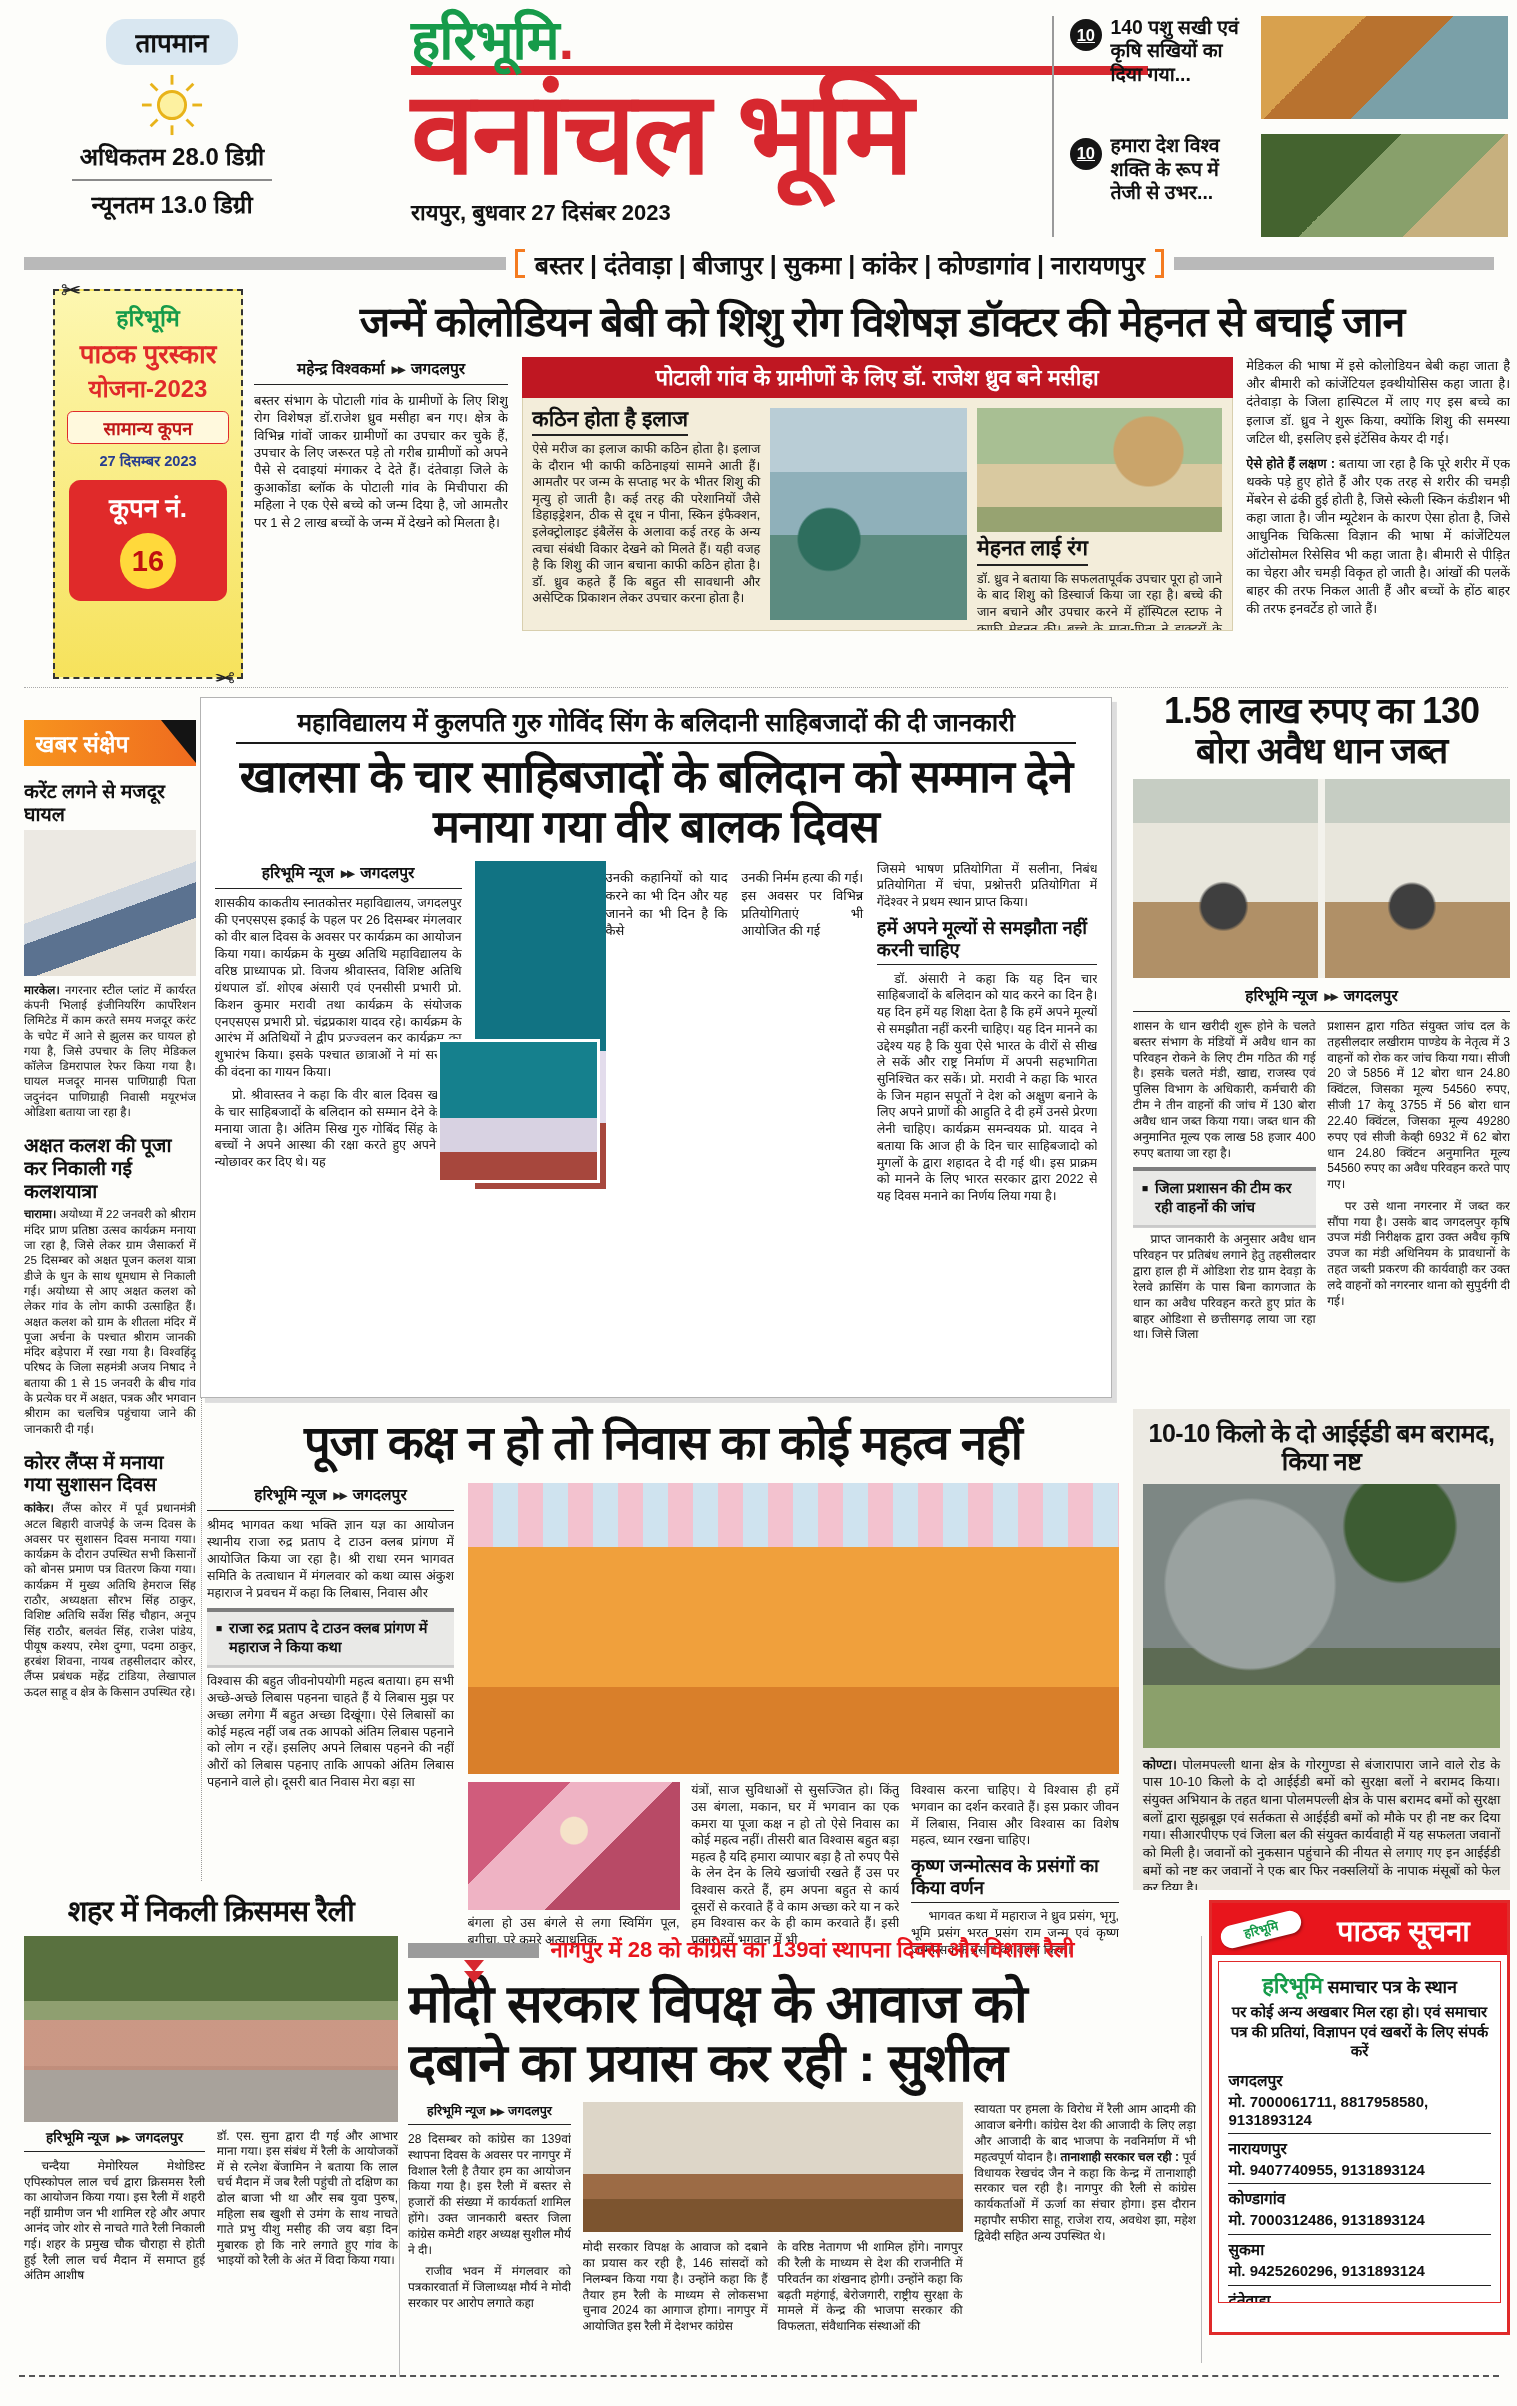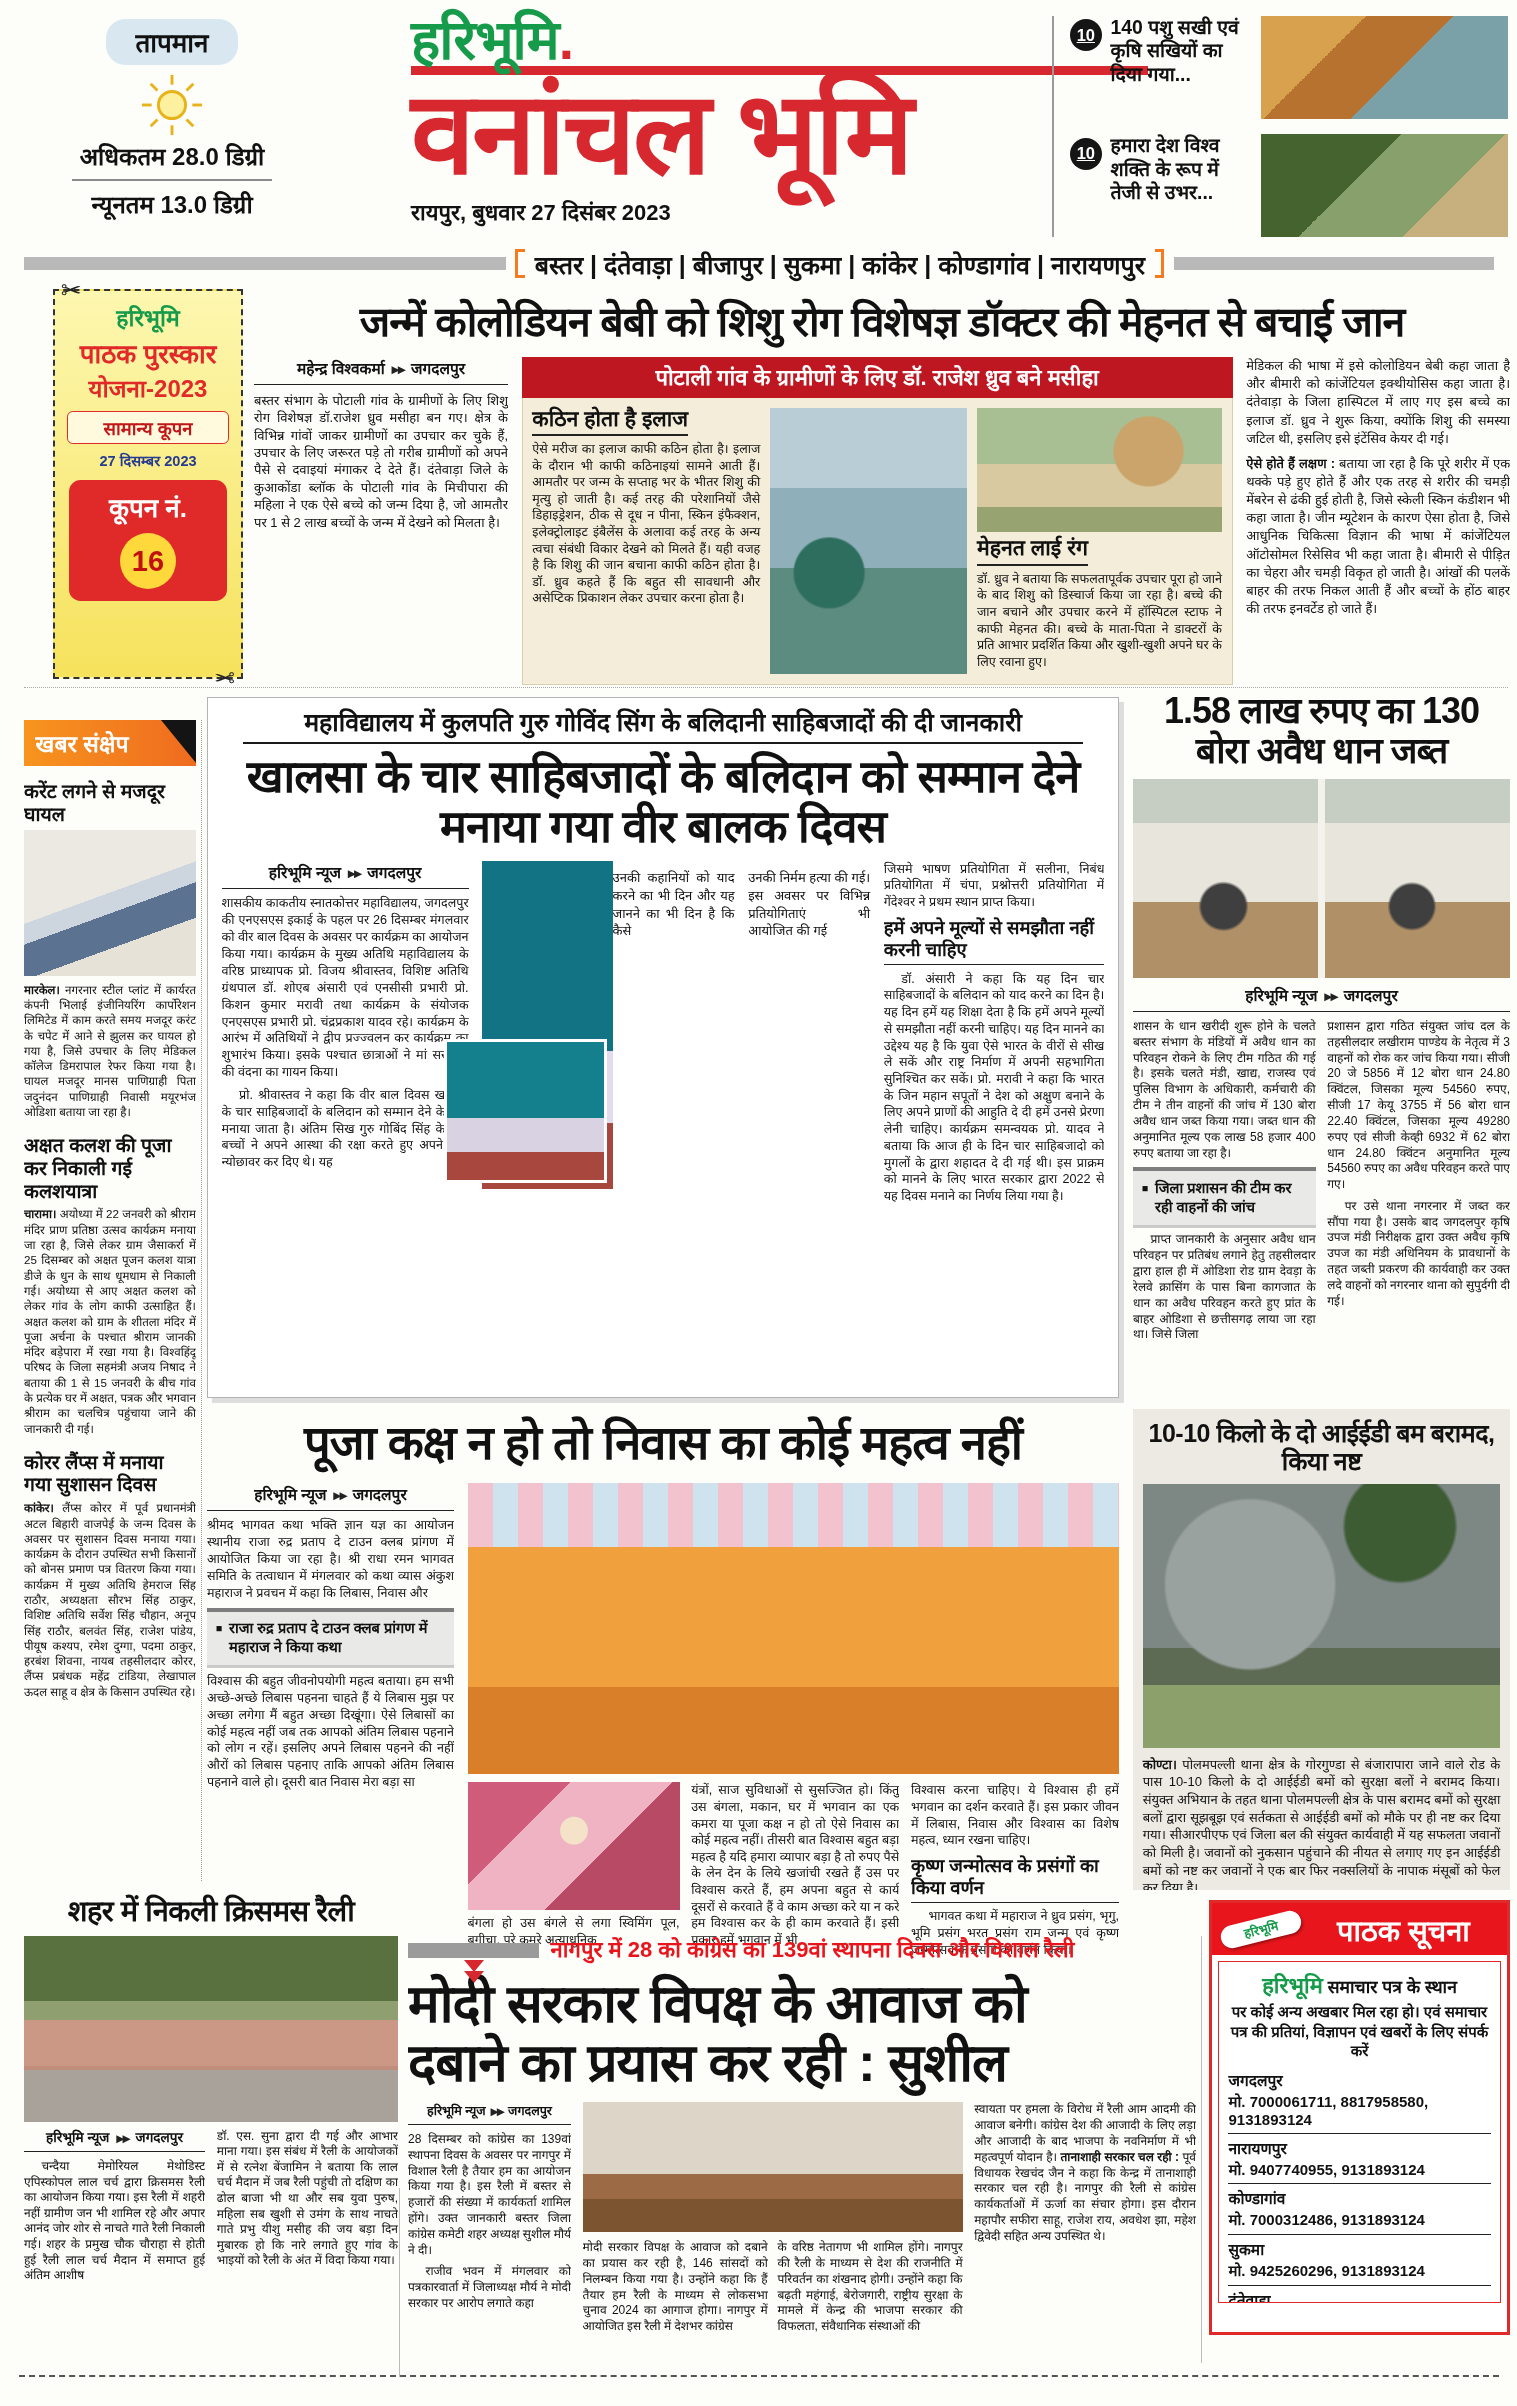--- a/index.html
+++ b/index.html
@@ -44,21 +44,21 @@
   .coupon .cb{font-size:23px;font-weight:bold;color:#169b4a;}
   .coupon .l1{font-size:26px;font-weight:bold;color:#e02a2a;margin-top:1.9px;}
   .coupon .l2{font-size:24px;font-weight:bold;color:#e02a2a;}
   .coupon .band{margin:7.8px 3.9px 0;background:#fff9dd;border:1.9px solid #e02a2a;border-radius:5.8px;
                 font-size:18.4px;font-weight:bold;color:#c01818;padding:2.9px 0;}
   .coupon .cdate{margin:5.8px 3.9px 0;font-size:14.6px;font-weight:bold;color:#273c8f;}
   .coupon .ticket{margin:9.7px 5.8px 0;background:#e02a2a;border-radius:11.6px;padding:9.7px 5.8px 11.6px;}
   .coupon .ticket .lab{color:#fff;font-size:26px;font-weight:bold;}
   .coupon .num{margin:7.8px auto 0;width:56px;height:56px;border-radius:50%;background:#ffd93b;
                display:flex;align-items:center;justify-content:center;font-size:29px;font-weight:bold;color:#c01010;}
-  .lead-grid{position:absolute;left:254px;right:7.8px;top:357px;height:328px;display:flex;gap:13.6px;}
+  .lead-grid{position:absolute;left:254px;right:7.8px;top:357px;height:274px;display:flex;gap:13.6px;}
   .byline{display:flex;justify-content:center;align-items:center;gap:6.8px;font-weight:bold;font-size:15.5px;
           border-bottom:1.9px solid #222;padding-bottom:4.9px;margin-bottom:6.8px;}
   .arr::before{content:"▶▶";font-size:10.7px;color:#222;letter-spacing:-1.9px;}
   .colA{width:254px;overflow:hidden;}
   .body-tx{font-size:13px;line-height:1.34;text-align:justify;}
   .body-tx p{margin:0 0 5.8px;} .ind{text-indent:17.5px;}
   .panel{flex:1;display:flex;flex-direction:column;}
   .panel-bar{background:#bf1722;color:#fff;font-size:22px;font-weight:bold;text-align:center;
              line-height:41px;height:41px;white-space:nowrap;overflow:hidden;}
   .panel-body{flex:1;background:#f3edda;border:1px solid #d8cfae;border-top:none;display:flex;gap:9.7px;padding:9.7px;overflow:hidden;}
@@ -77,21 +77,21 @@
   .kh-head{position:relative;background:linear-gradient(90deg,#f7941e,#ef6b1f);color:#fff;
            font-size:23px;font-weight:bold;padding:6.8px 11.6px;}
   .kh-head .wedge{position:absolute;right:0;top:0;width:0;height:0;border-bottom:43px solid transparent;border-right:35px solid #141414;}
   .sb-art{margin-top:14.6px;}
   .sb-art h3{margin:0 0 3.9px;font-size:19.4px;font-weight:bold;line-height:1.18;}
   .sb-tx{font-size:11.6px;line-height:1.32;text-align:justify;}
   .ph-injured{height:146px;margin:3.9px 0 5.8px;background:linear-gradient(160deg,#ece9e3 0 45%,#cdd5de 45% 55%,#5b7290 55% 72%,#e7e2d8 72%);}
   .vdot{position:absolute;left:201px;top:720px;height:1161px;border-left:1.9px dotted #999;}
   .hdot{position:absolute;left:24px;right:9.7px;top:687px;border-top:1.9px dotted #aaa;}
   
-  .khalsa{position:absolute;left:207px;top:697px;width:912px;height:701px;border:1.9px solid #b3b3b3;
+  .khalsa{position:absolute;left:200px;top:697px;width:912px;height:701px;border:1.9px solid #b3b3b3;
           box-shadow:4.9px 4.9px 0 #ddd;background:#fff;padding:9.7px 13.6px;}
   .kicker{font-size:25px;font-weight:bold;text-align:center;border-bottom:2.9px solid #1a1a1a;
           padding-bottom:5.8px;margin:0 21.3px 7.8px;line-height:1.15;}
   .khalsa .head{font-size:45px;font-weight:bold;text-align:center;line-height:1.1;letter-spacing:-1px;margin-bottom:9.7px;}
   .kh-grid{display:flex;gap:13.6px;height:490px;}
   .kh-grid .c1{width:247px;overflow:hidden;}
   .kh-mid{width:388px;display:flex;flex-direction:row;}
   .ph-khalsa{position:relative;height:328px;background:
     linear-gradient(180deg,transparent 0 58%,#e3dcec 58% 80%,#a7473d 80%),
     linear-gradient(180deg,#117383 0 60%,#15858f 60%);}

